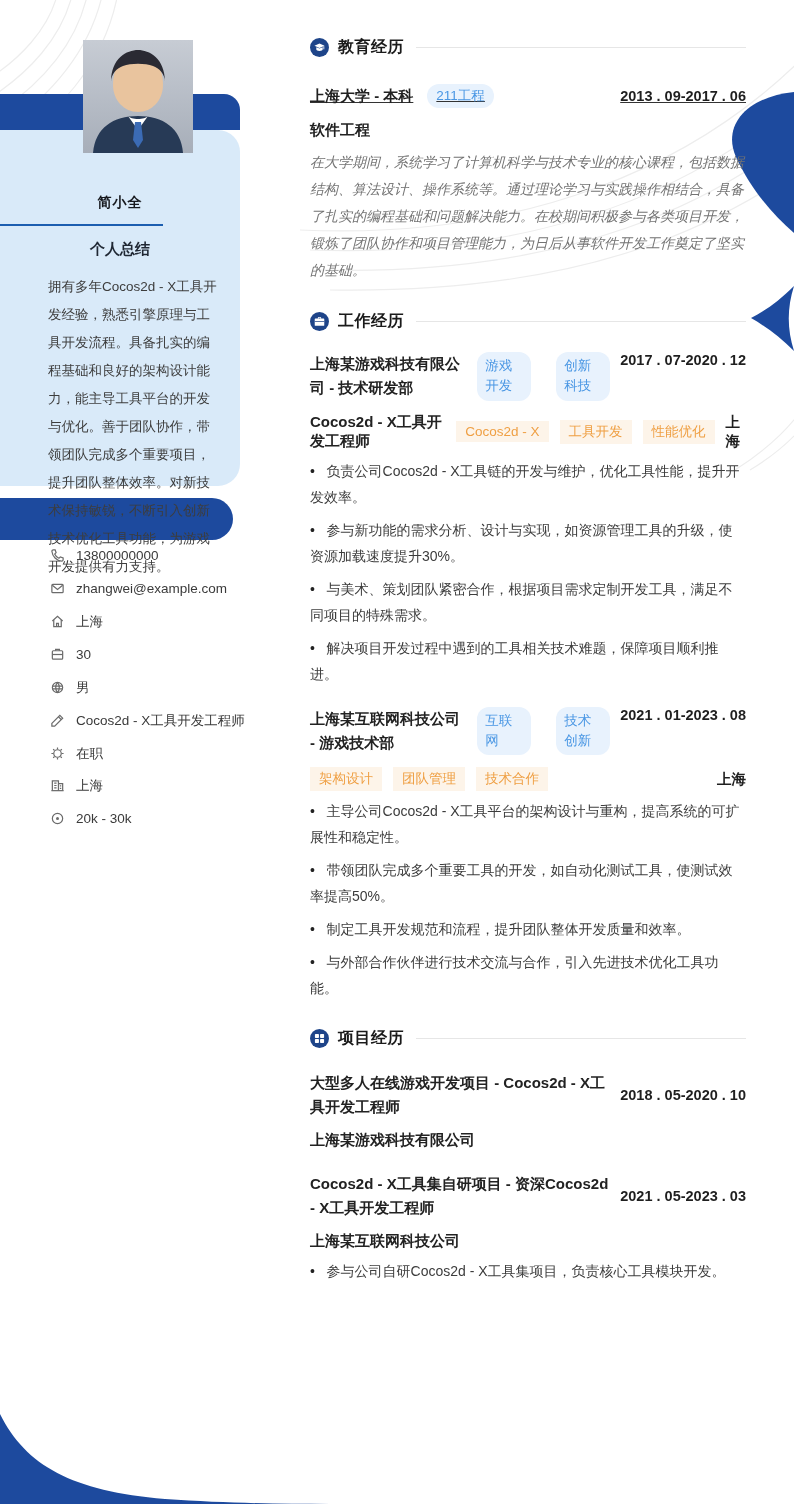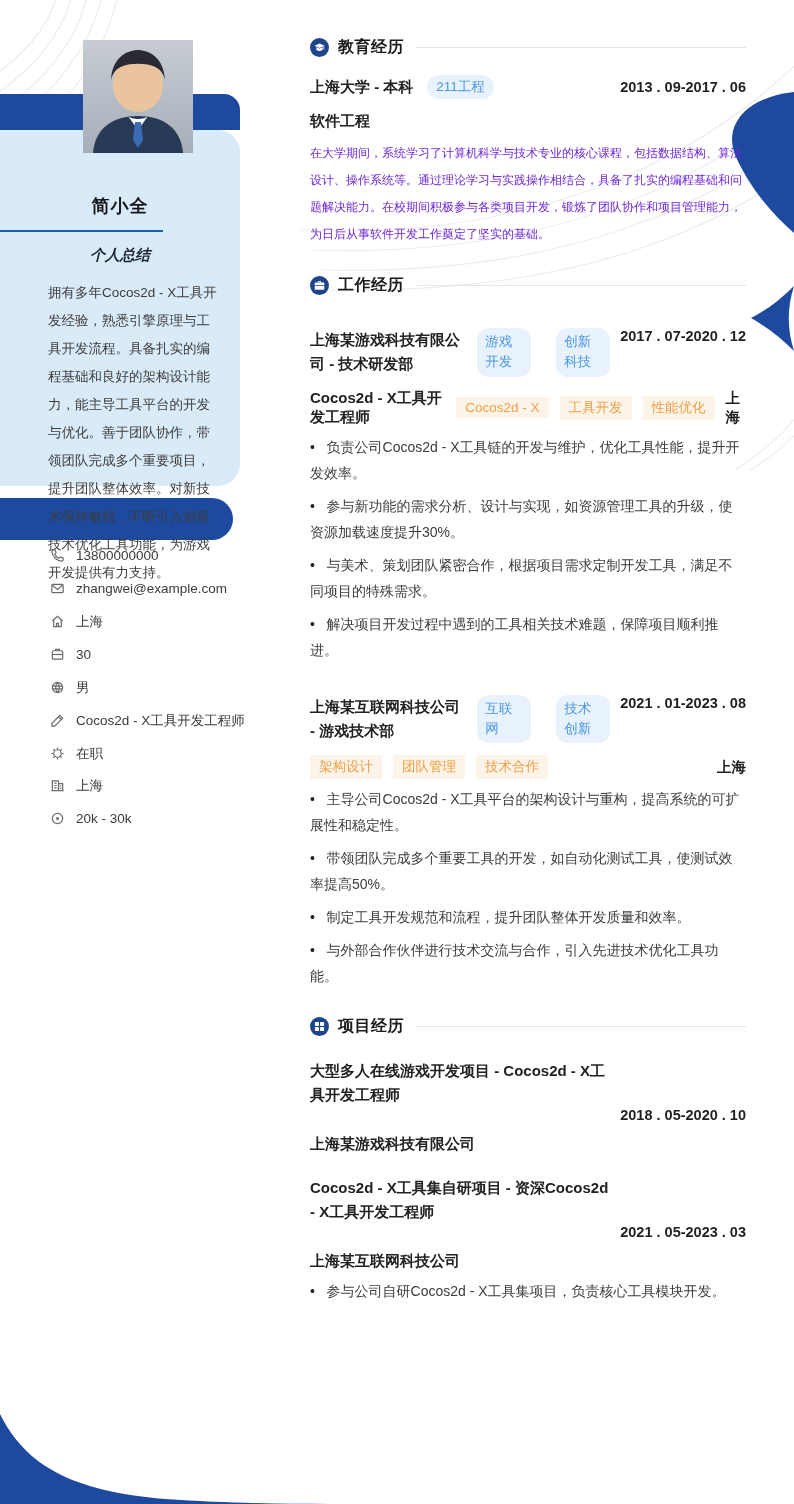--- a/index.html
+++ b/index.html
@@ -5,60 +5,60 @@
   html,body{margin:0;padding:0;background:#fff;}
   body{font-family:"Liberation Sans","DejaVu Sans",sans-serif;color:#333;}
   .page{position:relative;width:794px;height:1504px;background:#fff;overflow:hidden;margin:0 auto;}
   svg.deco{position:absolute;left:0;top:0;pointer-events:none;z-index:0;}
 
   
   .band-top{position:absolute;left:0;top:94px;width:240px;height:36px;background:#1d4a9e;border-radius:0 16px 0 0;z-index:1;}
   .summary-card{position:absolute;left:0;top:130px;width:240px;height:356px;background:#d9eaf9;border-radius:0 22px 22px 0;z-index:2;}
   .band-bottom{position:absolute;left:0;top:498px;width:233px;height:42px;background:#1d4a9e;border-radius:0 21px 21px 0;z-index:1;}
   .photo{position:absolute;left:83px;top:40px;width:110px;height:113px;z-index:3;overflow:hidden;}
-  .person-name{margin:64px 10px 0;text-align:center;font-size:18px;font-weight:bold;color:#16181d;letter-spacing:1px;}
+  .person-name{margin:64px 10px 0;text-align:center;font-size:14px;font-weight:bold;color:#16181d;letter-spacing:1px;}
   .name-divider{width:163px;height:2px;background:#1c5eb0;margin-top:12px;}
-  .summary-title{margin-top:14px;text-align:center;font-size:15px;font-weight:bold;color:#1f2733;font-style:italic;}
+  .summary-title{margin-top:14px;text-align:center;font-size:15px;font-weight:bold;color:#1f2733;}
   .summary-text{margin:14px 20px 0 48px;font-size:13.5px;line-height:28px;color:#3d3d3d;}
   .contacts{position:absolute;left:50px;top:546px;width:195px;z-index:2;}
   .contact-row{display:flex;align-items:flex-start;margin-bottom:12px;font-size:13.5px;color:#3a3a3a;line-height:1.55;}
   .contact-row .cicon{flex:0 0 15px;height:15px;margin-right:11px;margin-top:2px;color:#6b6b6b;}
   .cicon svg{width:15px;height:15px;display:block;}
 
   
   .content{position:absolute;left:310px;top:36px;width:436px;z-index:2;}
   .sec-hdr{display:flex;align-items:center;height:22px;}
   .sec-icon{flex:0 0 19px;height:19px;border-radius:50%;background:#1e4489;display:flex;align-items:center;justify-content:center;margin-right:9px;}
   .sec-icon svg{width:11px;height:11px;display:block;}
   .sec-title{font-size:16px;font-weight:bold;color:#1a1a1a;letter-spacing:0.5px;}
   .sec-line{flex:1;height:1px;background:#e6e6e6;margin-left:12px;}
   .date{margin-left:auto;font-size:14.5px;font-weight:bold;color:#1f1f1f;white-space:nowrap;padding-left:10px;}
   .bold15{font-size:15px;font-weight:bold;color:#222;}
 
-  .edu-head{display:flex;align-items:center;margin-top:17px;}
+  .edu-head{display:flex;align-items:center;margin-top:26px;text-decoration:underline;}
   .tag-blue{background:#e8f2fd;color:#4a97e4;font-size:13.5px;padding:3px 9px;border-radius:12px;}
   .edu-head .tag-blue{margin-left:14px;}
   .major{margin-top:13px;}
-  .para{margin-top:9px;font-size:12px;line-height:27px;color:#6d28d9;}
+  .para{margin-top:9px;font-size:14px;line-height:27px;color:#737373;font-style:italic;}
 
   .section{margin-top:26px;}
-  .job{margin-top:32px;}
+  .job{margin-top:20px;}
   .job-head{display:flex;align-items:flex-start;}
   .job-company{width:198px;font-size:15px;font-weight:bold;color:#222;line-height:1.6;}
   .hdr-tags{display:flex;gap:25px;margin-left:10px;}
   .hdr-tags .tag-blue{width:38px;padding:4px 8px;line-height:1.5;}
   .role-row{display:flex;align-items:center;margin-top:12px;gap:11px;}
   .tag-orange{background:#fdf4e9;color:#ef9f43;font-size:13.5px;padding:3px 9px;border-radius:0;white-space:nowrap;}
   .loc{margin-left:auto;font-size:14.5px;font-weight:bold;color:#1f1f1f;}
   .bullets{margin-top:6px;}
   .bullet{font-size:14px;line-height:26px;color:#3c3c3c;margin-top:7px;}
   .bullet::before{content:"•\00a0\00a0\00a0";color:#222;}
 
   .proj{margin-top:22px;}
-  .proj-head{display:flex;align-items:flex-start;flex-direction:column;}
+  .proj-head{display:flex;align-items:center;}
   .proj-name{width:300px;font-size:15px;font-weight:bold;color:#222;line-height:1.6;}
   .proj-company{margin-top:12px;}
 </style>
 </head>
 <body>
 
 <div class="page">
 
   <svg class="deco" width="794" height="1504" viewBox="0 0 794 1504">
     <g stroke="#ededed" fill="none" stroke-width="1.2">

